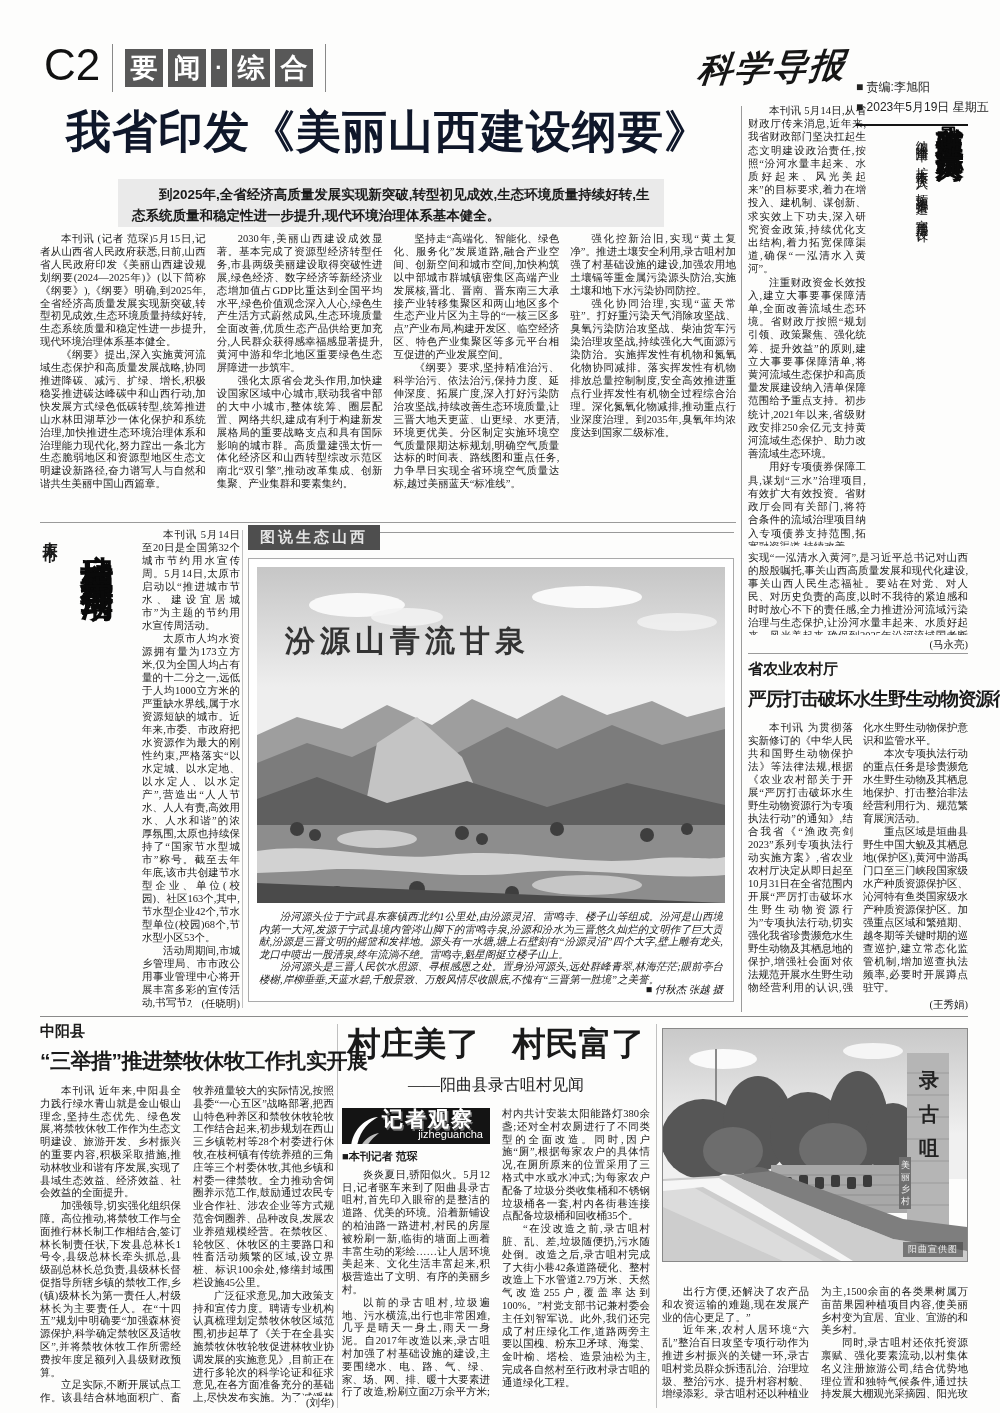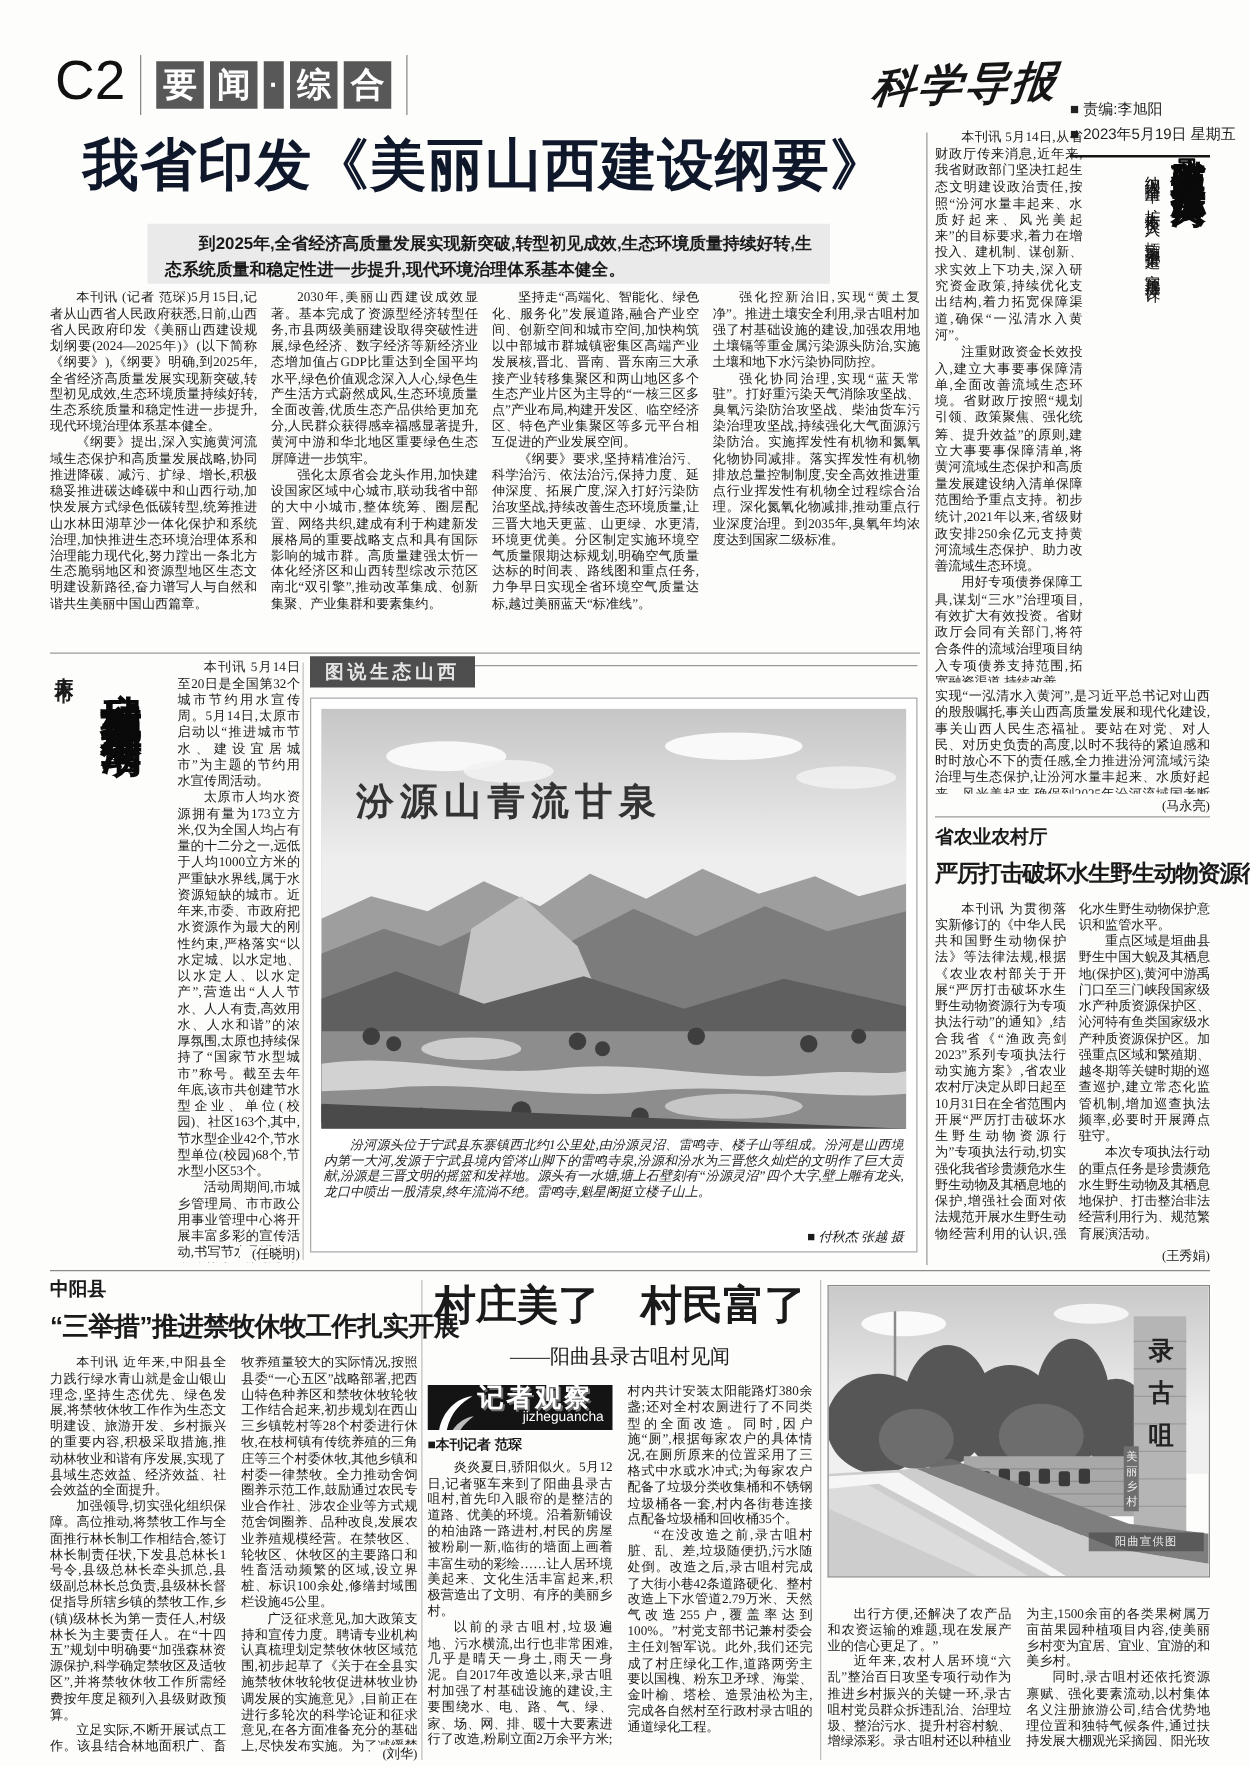--- a/index.html
+++ b/index.html
@@ -96,22 +96,22 @@
              font-size:10.5px; line-height:12.8px; overflow:hidden; }
   .logo-block { break-inside:avoid; margin-bottom:5px; }
   .logo-box { background:#141414; height:36px; position:relative; color:#fff; overflow:hidden; }
   .logo-cn { position:absolute; left:40px; top:5px; font-family:"Liberation Sans",sans-serif; font-size:21px;
              font-weight:900; letter-spacing:2px; text-shadow:1.5px 1.5px 0 #6e6e6e; }
   .logo-py { position:absolute; right:7px; bottom:3px; font-family:"Liberation Sans",sans-serif; font-size:11px; }
   .vg-byline { font-family:"Liberation Sans",sans-serif; font-size:11px; font-weight:700; margin:6px 0 6px 0; }
 
   
   .vphoto { left:662px; top:1028px; width:306px; height:234px; border:1px solid #888; overflow:hidden; }
-  .vp-credit { position:absolute; right:4px; bottom:20px; background:rgba(70,70,70,.65); color:#eee;
-               font-size:9px; padding:1px 21px; letter-spacing:1px; }
+  .vp-credit { position:absolute; right:4px; bottom:4px; background:rgba(70,70,70,.65); color:#eee;
+               font-size:9px; padding:1px 5px; letter-spacing:1px; }
   .vcols2 { left:662px; top:1286px; width:306px; height:124px; column-count:2; column-gap:12px;
             font-size:10.5px; line-height:12.8px; overflow:hidden; }
 </style>
 </head>
 <body>
 
 <div class="page">
 
   <div class="abs hdr-c2">C2</div>
   <div class="abs secwrap">
@@ -164,22 +164,22 @@
     </div>
     <div class="fin-close jtxt">实现“一泓清水入黄河”,是习近平总书记对山西的殷殷嘱托,事关山西高质量发展和现代化建设,事关山西人民生态福祉。要站在对党、对人民、对历史负责的高度,以时不我待的紧迫感和时时放心不下的责任感,全力推进汾河流域污染治理与生态保护,让汾河水量丰起来、水质好起来、风光美起来,确保到2025年汾河流域国考断面全部达到优良水质,真正实现“一泓清水入黄河”。</div>
     <div class="by-abs">(马永亮)</div>
   </div>
 
   <div class="abs agri">
     <div class="kicker">省农业农村厅</div>
     <div class="agri-headline">严厉打击破坏水生野生动物资源行为</div>
     <div class="agri-cols jtxt">
         <p class="para">本刊讯 为贯彻落实新修订的《中华人民共和国野生动物保护法》等法律法规,根据《农业农村部关于开展“严厉打击破坏水生野生动物资源行为专项执法行动”的通知》,结合我省《“渔政亮剑2023”系列专项执法行动实施方案》,省农业农村厅决定从即日起至10月31日在全省范围内开展“严厉打击破坏水生野生动物资源行为”专项执法行动,切实强化我省珍贵濒危水生野生动物及其栖息地的保护,增强社会面对依法规范开展水生野生动物经营利用的认识,强化水生野生动物保护意识和监管水平。</p>
+        <p class="para">本次专项执法行动的重点任务是珍贵濒危水生野生动物及其栖息地保护、打击整治非法经营利用行为、规范繁育展演活动。</p>
         <p class="para">重点区域是垣曲县野生中国大鲵及其栖息地(保护区),黄河中游禹门口至三门峡段国家级水产种质资源保护区、沁河特有鱼类国家级水产种质资源保护区。加强重点区域和繁殖期、越冬期等关键时期的巡查巡护,建立常态化监管机制,增加巡查执法频率,必要时开展蹲点驻守。</p>
-        <p class="para">本次专项执法行动的重点任务是珍贵濒危水生野生动物及其栖息地保护、打击整治非法经营利用行为、规范繁育展演活动。</p>
       </div>
     <div class="by-abs">(王秀娟)</div>
   </div>
 
   <div class="abs ty">
     <div class="ty-headzone">
       <div class="ty-kicker">太原市</div>
       <div class="ty-headline">启动城市节约用水宣传周活动</div>
     </div>
     <div class="ty-body jtxt">
@@ -229,20 +229,21 @@
               <circle cx="80" cy="326" r="7"></circle>
             <circle cx="255" cy="326" r="7"></circle>
               <circle cx="440, " cy="324" r="7"></circle>
           </g>
           <path d="M0,316 L468,336 L0,336 Z" fill="#4a4a4a"></path>
         </svg>
         <div class="ps-title">汾源山青流甘泉</div>
       </div>
       <div class="ps-caption jtxt">
           <p class="para">汾河源头位于宁武县东寨镇西北约1公里处,由汾源灵沼、雷鸣寺、楼子山等组成。汾河是山西境内第一大河,发源于宁武县境内管涔山脚下的雷鸣寺泉,汾源和汾水为三晋悠久灿烂的文明作了巨大贡献,汾源是三晋文明的摇篮和发祥地。源头有一水塘,塘上石壁刻有“汾源灵沼”四个大字,壁上雕有龙头,龙口中喷出一股清泉,终年流淌不绝。雷鸣寺,魁星阁挺立楼子山上。</p>
+          <p class="para">汾河源头是三晋人民饮水思源、寻根感恩之处。置身汾河源头,远处群峰青翠,林海茫茫;眼前亭台楼榭,岸柳垂垂,天蓝水碧,千般景致、万般风情尽收眼底,不愧有“三晋第一胜境”之美誉。</p>
         </div>
       <div class="ps-credit">■ 付秋杰  张越  摄</div>
     </div>
   </div>
 
   <div class="abs zy">
     <div class="kicker">中阳县</div>
     <div class="zy-headline">“三举措”推进禁牧休牧工作扎实开展</div>
     <div class="zy-cols jtxt">
         <p class="para">本刊讯 近年来,中阳县全力践行绿水青山就是金山银山理念,坚持生态优先、绿色发展,将禁牧休牧工作作为生态文明建设、旅游开发、乡村振兴的重要内容,积极采取措施,推动林牧业和谐有序发展,实现了县域生态效益、经济效益、社会效益的全面提升。</p>

